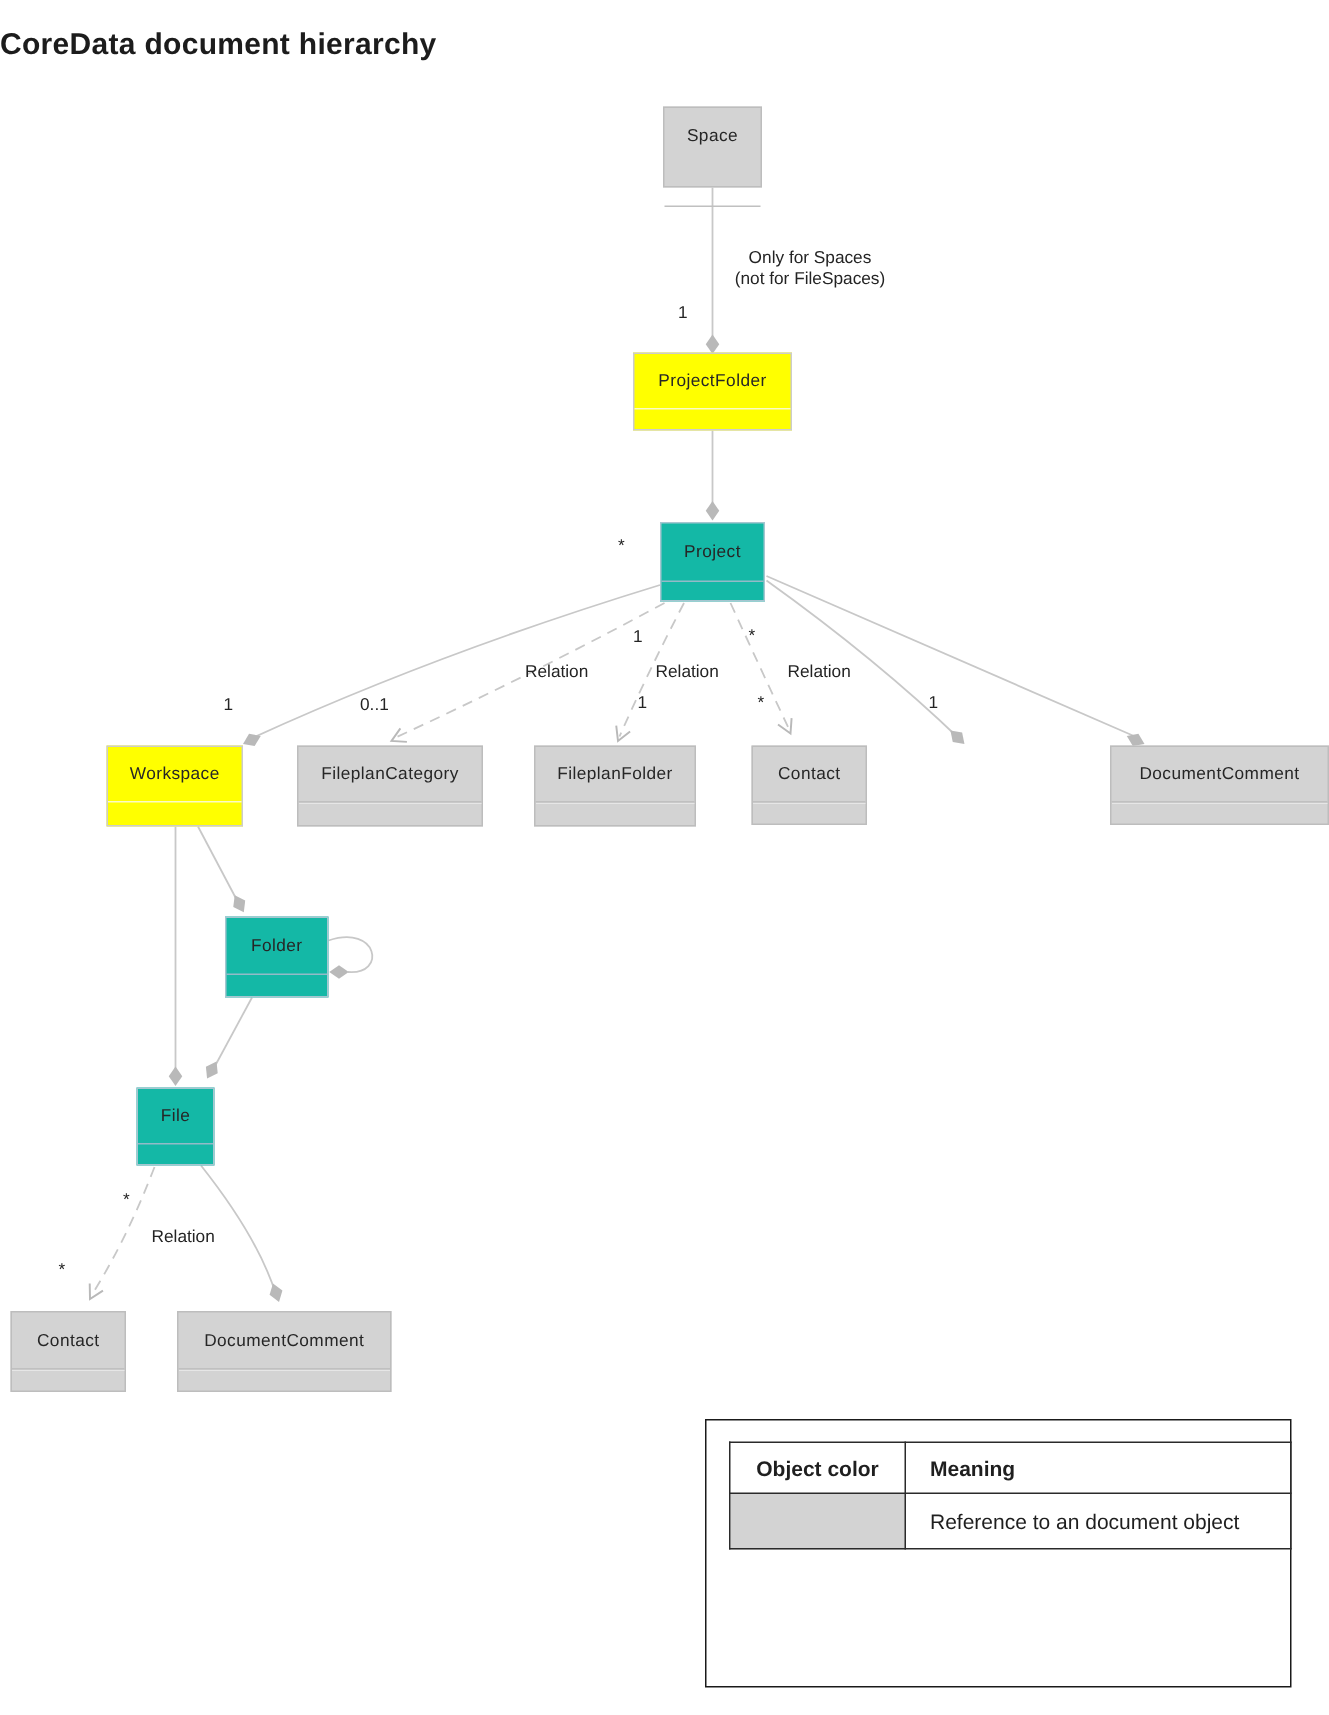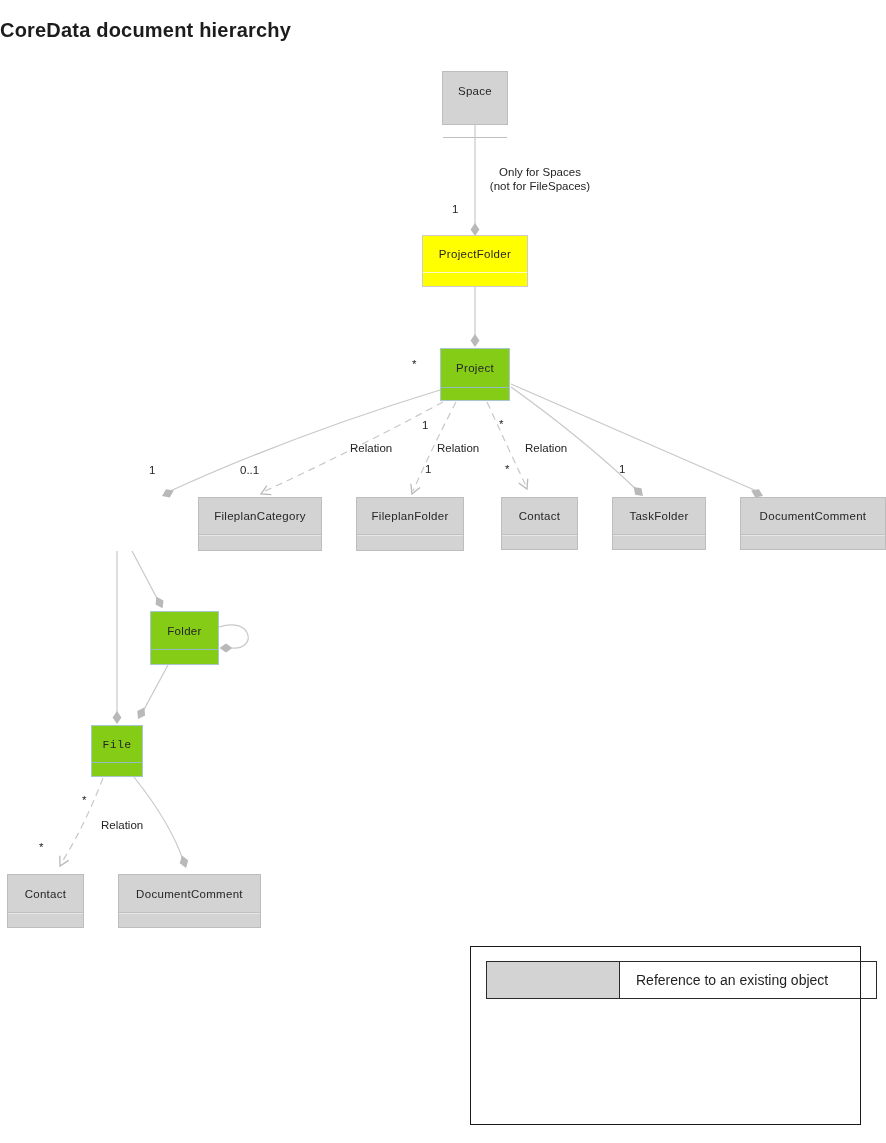--- a/index.html
+++ b/index.html
@@ -14,21 +14,21 @@
   svg.edges{position:absolute;left:0;top:0;z-index:1;}
   .node{
     position:absolute;z-index:2;box-sizing:border-box;
     border:1px solid #c3c3c3;display:flex;flex-direction:column;
     font-size:11.5px;color:#262626;letter-spacing:0.3px;
   }
   .node .name{flex:0 0 auto;display:flex;align-items:center;justify-content:center;text-align:center;}
   .node .attrs{flex:1 1 auto;}
   .node-yellow{background:#ffff00;border-color:#cccccc;}
   .node-yellow .attrs{border-top:1px solid #fbfbc6;}
-  .node-blue{background:#84cc16;border-color:#a6c6d0;}
+  .node-blue{background:#14b8a6;border-color:#a6c6d0;}
   .node-blue .attrs{border-top:1px solid #93bac7;}
   .node-gray{background:#d3d3d3;border-color:#bdbdbd;}
   .node-gray .attrs{border-top:1px solid #c0c0c0;box-shadow:inset 0 1px 0 #e6e6e6;}
   .edge-label{
     position:absolute;z-index:3;font-size:11.5px;color:#242424;white-space:nowrap;
   }
   .note{
     position:absolute;z-index:3;font-size:11.5px;color:#242424;text-align:center;
     width:124px;line-height:14px;white-space:nowrap;
   }
@@ -115,52 +115,52 @@
   <div class="node node-yellow" style="left:422px;top:235px;width:106px;height:52px;">
     <div class="name" style="height:36px;">ProjectFolder</div>
     <div class="attrs"></div>
   </div>
 
   <div class="node node-blue" style="left:440px;top:348px;width:70px;height:53px;">
     <div class="name" style="height:38px;">Project</div>
     <div class="attrs"></div>
   </div>
 
+  <div class="node node-yellow" style="left:71px;top:497px;width:91px;height:54px;">
+    <div class="name" style="height:36px;">Workspace</div>
+    <div class="attrs"></div>
+  </div>
 
   <div class="node node-gray" style="left:198px;top:497px;width:124px;height:54px;">
     <div class="name" style="height:36px;">FileplanCategory</div>
     <div class="attrs"></div>
   </div>
 
   <div class="node node-gray" style="left:356px;top:497px;width:108px;height:54px;">
     <div class="name" style="height:36px;">FileplanFolder</div>
     <div class="attrs"></div>
   </div>
 
   <div class="node node-gray" style="left:501px;top:497px;width:77px;height:53px;">
     <div class="name" style="height:36px;">Contact</div>
     <div class="attrs"></div>
   </div>
 
-  <div class="node node-gray" style="left:612px;top:497px;width:94px;height:53px;">
-    <div class="name" style="height:36px;">TaskFolder</div>
-    <div class="attrs"></div>
-  </div>
 
   <div class="node node-gray" style="left:740px;top:497px;width:146px;height:53px;">
     <div class="name" style="height:36px;">DocumentComment</div>
     <div class="attrs"></div>
   </div>
 
   <div class="node node-blue" style="left:150px;top:611px;width:69px;height:54px;">
     <div class="name" style="height:37px;">Folder</div>
     <div class="attrs"></div>
   </div>
 
-  <div class="node node-blue" style="left:91px;top:725px;width:52px;height:52px;font-family:Liberation Mono, monospace;">
+  <div class="node node-blue" style="left:91px;top:725px;width:52px;height:52px;">
     <div class="name" style="height:36px;">File</div>
     <div class="attrs"></div>
   </div>
 
   <div class="node node-gray" style="left:7px;top:874px;width:77px;height:54px;">
     <div class="name" style="height:37px;">Contact</div>
     <div class="attrs"></div>
   </div>
 
   <div class="node node-gray" style="left:118px;top:874px;width:143px;height:54px;">
@@ -185,21 +185,25 @@
   <span class="edge-label" style="left:505px;top:463px;">*</span>
   <span class="edge-label" style="left:525px;top:442px;">Relation</span>
   <span class="edge-label" style="left:619px;top:463px;">1</span>
   <span class="edge-label" style="left:82px;top:794px;">*</span>
   <span class="edge-label" style="left:39px;top:841px;">*</span>
   <span class="edge-label" style="left:101px;top:819px;">Relation</span>
 
   <div class="legend">
     <table class="legend-table">
       <tbody>
+          <tr>
+        <td class="hdr col-color">Object color</td>
+        <td class="hdr col-meaning">Meaning</td>
+      </tr>
       <tr class="row">
         <td class="col-color swatch-gray"></td>
-        <td class="col-meaning">Reference to an existing object</td>
+        <td class="col-meaning">Reference to an document object</td>
       </tr>
     </tbody>
       </table>
   </div>
 
 </div>
 
 </body></html>

